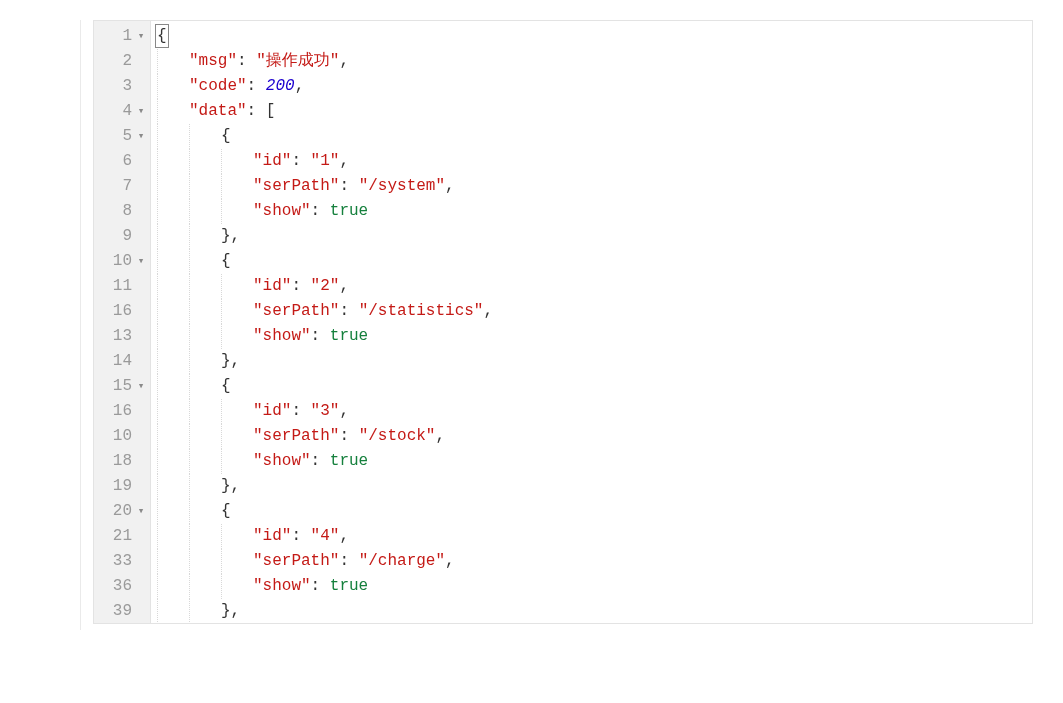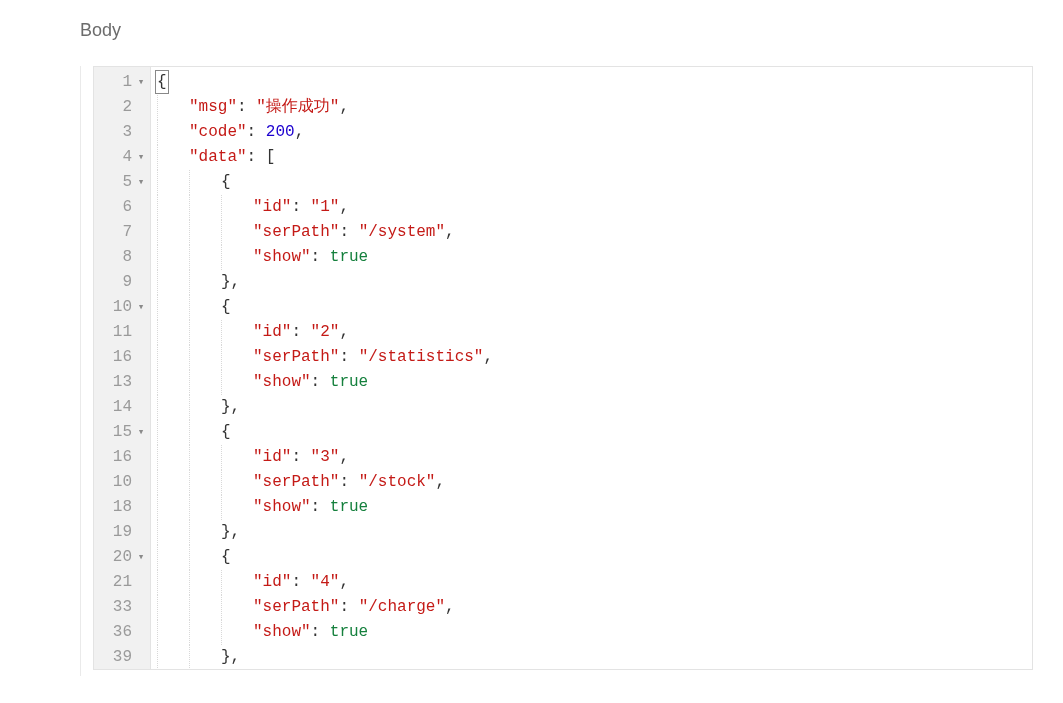--- a/index.html
+++ b/index.html
@@ -83,38 +83,37 @@
   }
   .indent-guide {
     display: inline-block;
     border-left: 1px dotted #d8d8d8;
     height: 25px;
     vertical-align: top;
     box-sizing: border-box;
   }
   .iw { width: 32px; } 
   .tok-str { color: #c41a16; }
-  .tok-num { color: #1c00cf; }
+  .tok-num { color: #1c00cf; font-style: italic; }
   .tok-bool { color: #15803d; }
   .tok-punc { color: #333333; }
   .cursor-box {
     display: inline-block;
     border: 1px solid #888;
     padding: 0 1px;
     margin-left: -2px;
     line-height: 22px;
     height: 22px;
     vertical-align: top;
   }
 </style>
 </head>
 <body>
 
 <div class="wrap">
-  <div class="section-title">Body</div>
   <div class="outer">
     <div class="left-rule"></div>
     <div class="editor">
       <div class="gutter" id="gutter">
           <div class="gutter-row">
             <span class="ln">1</span>
             <span class="fold">▾</span>
           </div>
           <div class="gutter-row">
             <span class="ln">2</span>

